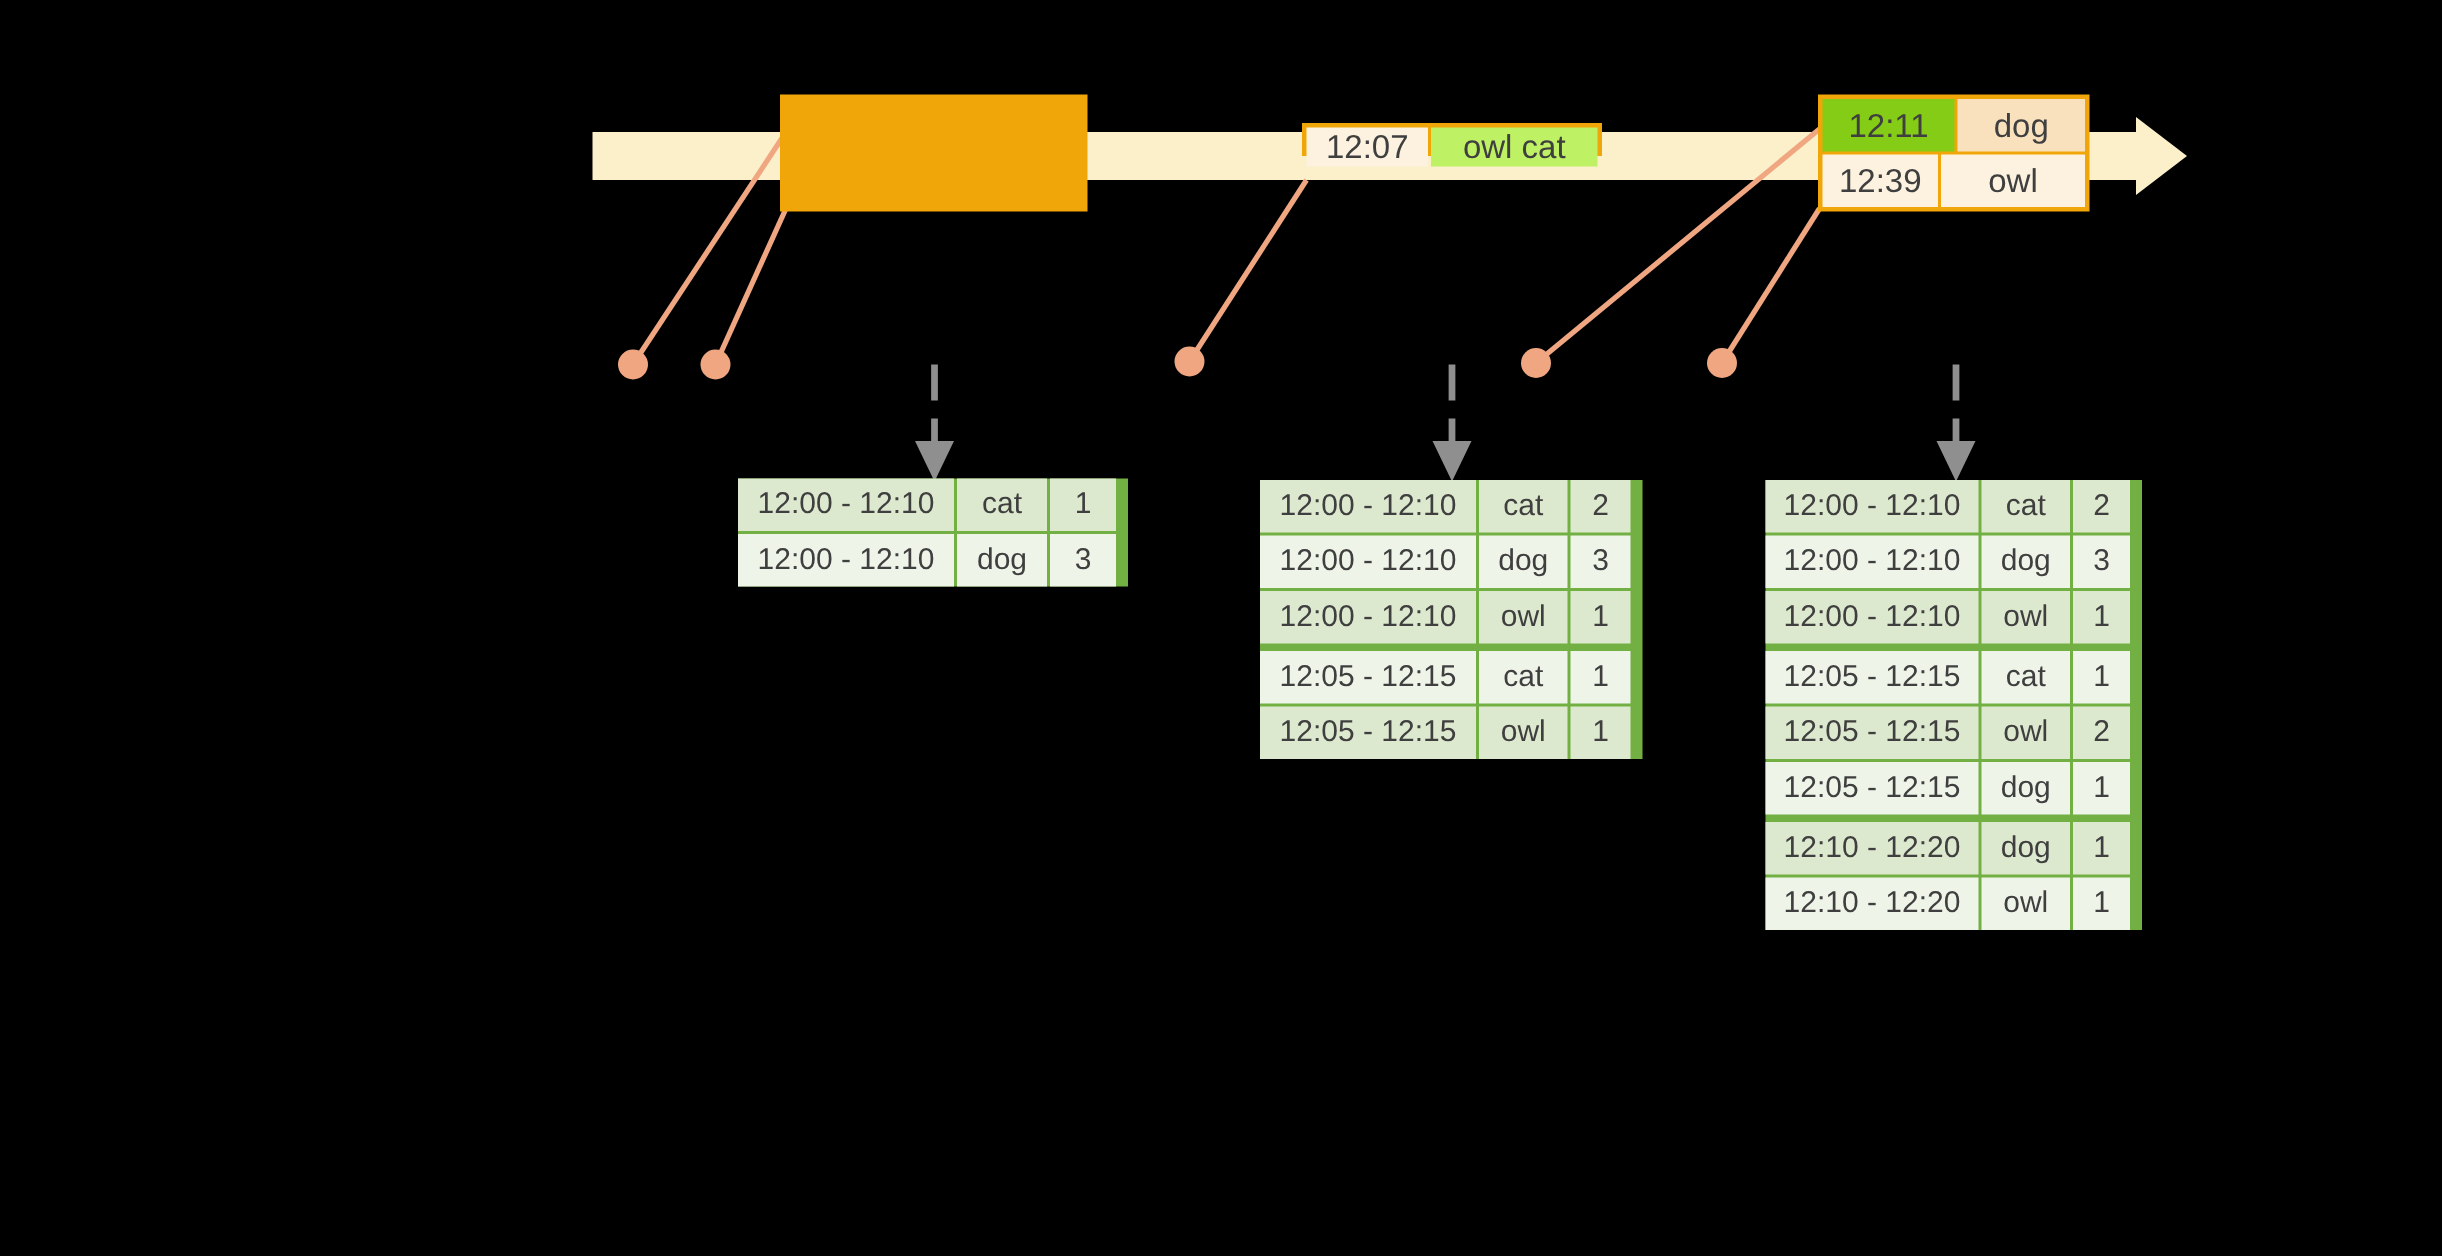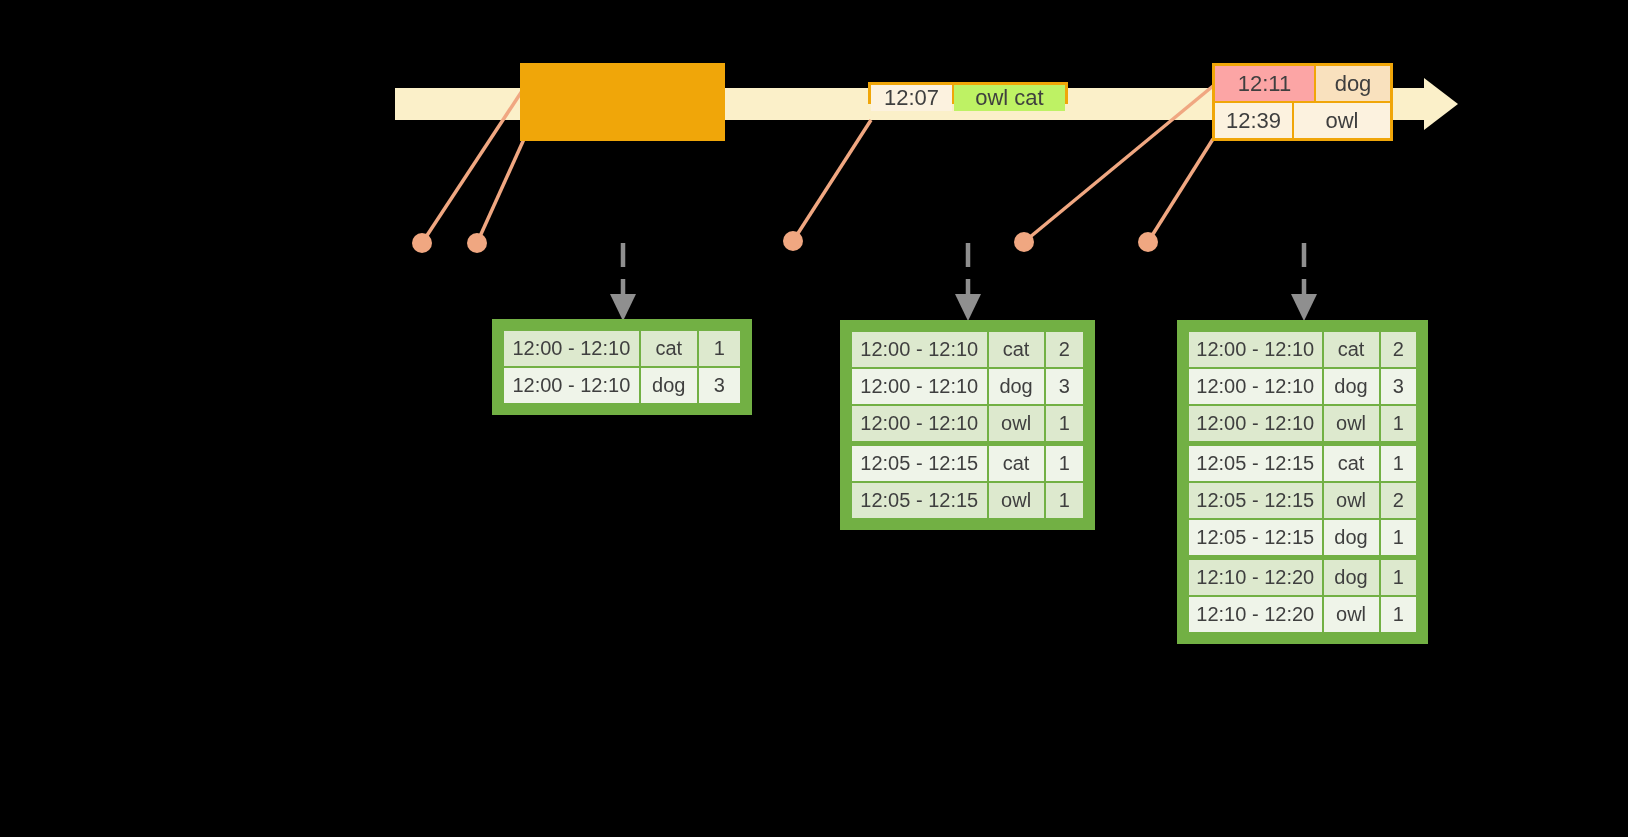--- a/index.html
+++ b/index.html
@@ -12,21 +12,21 @@
     position:absolute;display:flex;flex-direction:column;
     box-sizing:border-box;padding:3px;gap:2px;
   }
   .event-row{display:flex;gap:2px;flex:1;}
   .event-cell{
     display:flex;align-items:center;justify-content:center;
     font-size:22px;
   }
   .result-table{
     position:absolute;display:flex;flex-direction:column;
-    box-sizing:border-box;padding:12px;
+    box-sizing:border-box;padding:0;
   }
   .result-row{display:flex;gap:2px;}
   .result-cell{
     display:flex;align-items:center;justify-content:center;
     font-size:20px;height:35px;
   }
 </style>
 </head>
 <body>
 
@@ -55,21 +55,21 @@
       <div class="event-box" style="left: 520px; top: 63px; width: 205px; height: 78px; background: rgb(240, 166, 9);">
       </div>
       <div class="event-box" style="left: 868px; top: 82px; width: 200px; height: 22px; background: rgb(240, 166, 9);">
         <div class="event-row">
           <div class="event-cell" style="width: 81px; background: rgb(252, 242, 223); color: rgb(63, 63, 63);">12:07</div>
           <div class="event-cell" style="flex: 1 1 0%; background: #bef264; color: rgb(63, 63, 63);">owl cat</div>
         </div>
       </div>
       <div class="event-box" style="left: 1212px; top: 63px; width: 181px; height: 78px; background: rgb(240, 166, 9);">
         <div class="event-row">
-          <div class="event-cell" style="width: 99px; background: #fca5a5; color: rgb(63, 63, 63);">12:11</div>
+          <div class="event-cell" style="width: 88px; background: #84cc16; color: rgb(63, 63, 63);">12:11</div>
           <div class="event-cell" style="flex: 1 1 0%; background: rgb(249, 225, 190); color: rgb(63, 63, 63);">dog</div>
         </div>
         <div class="event-row">
           <div class="event-cell" style="width: 77px; background: rgb(252, 242, 223); color: rgb(63, 63, 63);">12:39</div>
           <div class="event-cell" style="flex: 1 1 0%; background: rgb(252, 242, 223); color: rgb(63, 63, 63);">owl</div>
         </div>
       </div>
       <div class="result-table" style="left: 492px; top: 319px; width: 260px; background: rgb(114, 176, 68);">
         <div class="result-row" style="margin-top: 0px;">
           <div class="result-cell" style="width: 144px; background: rgb(221, 233, 206); color: rgb(63, 63, 63);">12:00 - 12:10</div>

